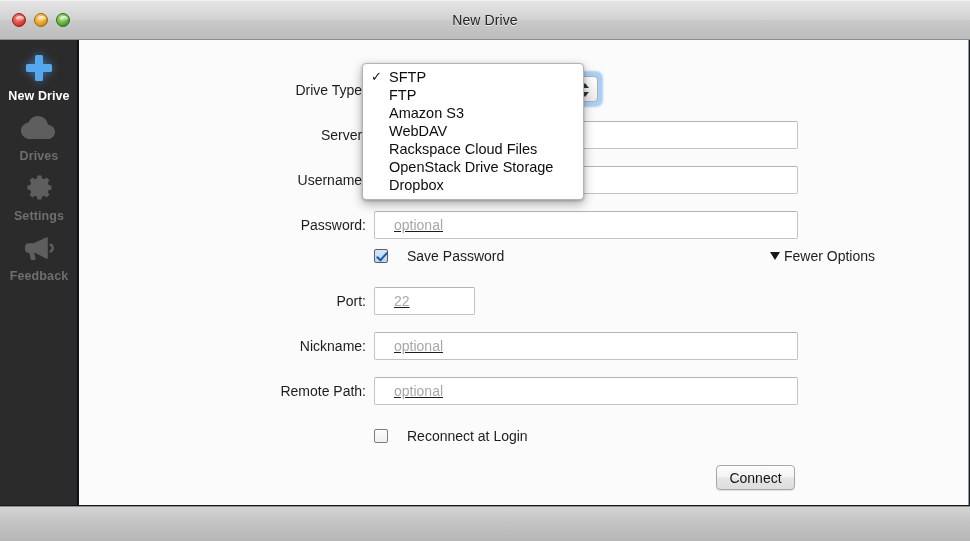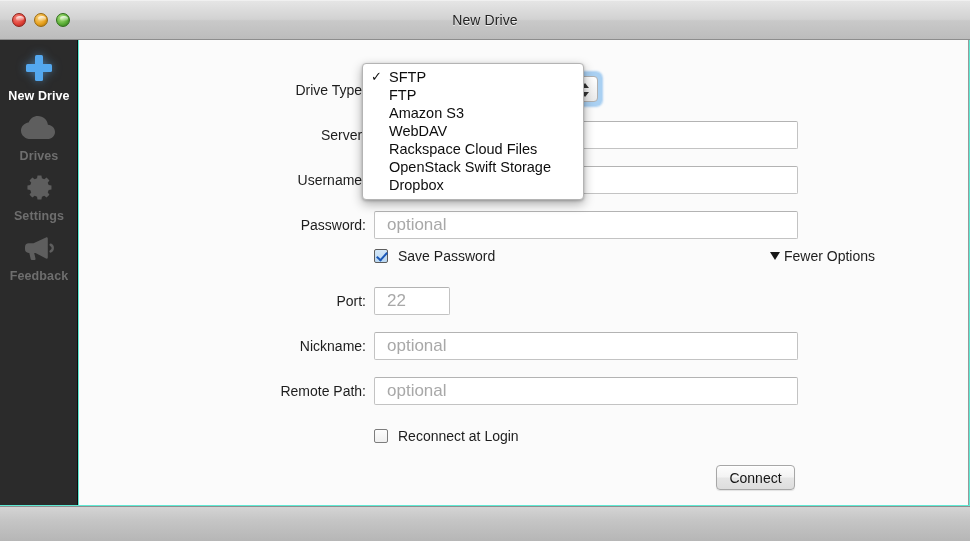--- a/index.html
+++ b/index.html
@@ -11,21 +11,21 @@
     background: #b8b8b8;
     font-family: "Liberation Sans", sans-serif;
     -webkit-font-smoothing: antialiased;
   }
 
   
   .window {
     position: absolute;
     left: 0; top: 0;
     width: 970px; height: 541px;
-    background: #5eead4;
+    background: #0f172a;
     overflow: hidden;
   }
 
   
   .titlebar {
     position: absolute;
     left: 0; top: 0;
     width: 970px; height: 40px;
     background: linear-gradient(to bottom, #e5e5e5 0%, #d2d2d2 48%, #c9c9c9 52%, #bcbcbc 100%);
     border-bottom: 1px solid #8d8d8d;
@@ -144,28 +144,29 @@
   }
   .field {
     position: absolute;
     left: 295px;
     height: 28px;
     background: #ffffff;
     border: 1px solid #c3c3c3;
     border-top-color: #b3b3b3;
     border-radius: 2px;
     font-family: "Liberation Sans", sans-serif;
-    font-size: 17px;
+    font-size: 14px;
     color: #1d1d1d;
-    padding: 0 12px;
+    padding: 0 19px;
     outline: none;
+    text-decoration: underline;
   }
   .field::placeholder { color: #a8a8a8; }
   .field.wide { width: 424px; }
-  .field.port { width: 76px; }
+  .field.port { width: 101px; }
 
   
   .popup-wrap {
     position: absolute;
     left: 291px; top: -4px;
     width: 232px; height: 34px;
     border-radius: 6px;
     background: rgba(118,180,236,0.62);
     box-shadow: 0 0 2px 1px rgba(110,175,235,0.55);
   }
@@ -219,21 +220,21 @@
     left: 8px; top: 0;
     font-size: 13px;
     color: #0d0d0d;
   }
 
   
   .check-row {
     position: absolute;
     display: flex;
     align-items: center;
-    gap: 10px;
+    gap: 19px;
   }
   .cbox {
     width: 14px; height: 14px;
     border-radius: 2px;
     border: 1px solid #7d7d7d;
     background: linear-gradient(to bottom, #fdfdfd, #efefef);
     position: relative;
     flex: none;
   }
   .cbox.checked {
@@ -411,21 +412,21 @@
     <div class="menu-item">
       <span>Amazon S3</span>
     </div>
     <div class="menu-item">
       <span>WebDAV</span>
     </div>
     <div class="menu-item">
       <span>Rackspace Cloud Files</span>
     </div>
     <div class="menu-item">
-      <span>OpenStack Swift Storage</span>
+      <span>OpenStack Drive Storage</span>
     </div>
     <div class="menu-item">
       <span>Dropbox</span>
     </div>
   </div>
 
   <div class="footer"></div>
 
 </div>
 

